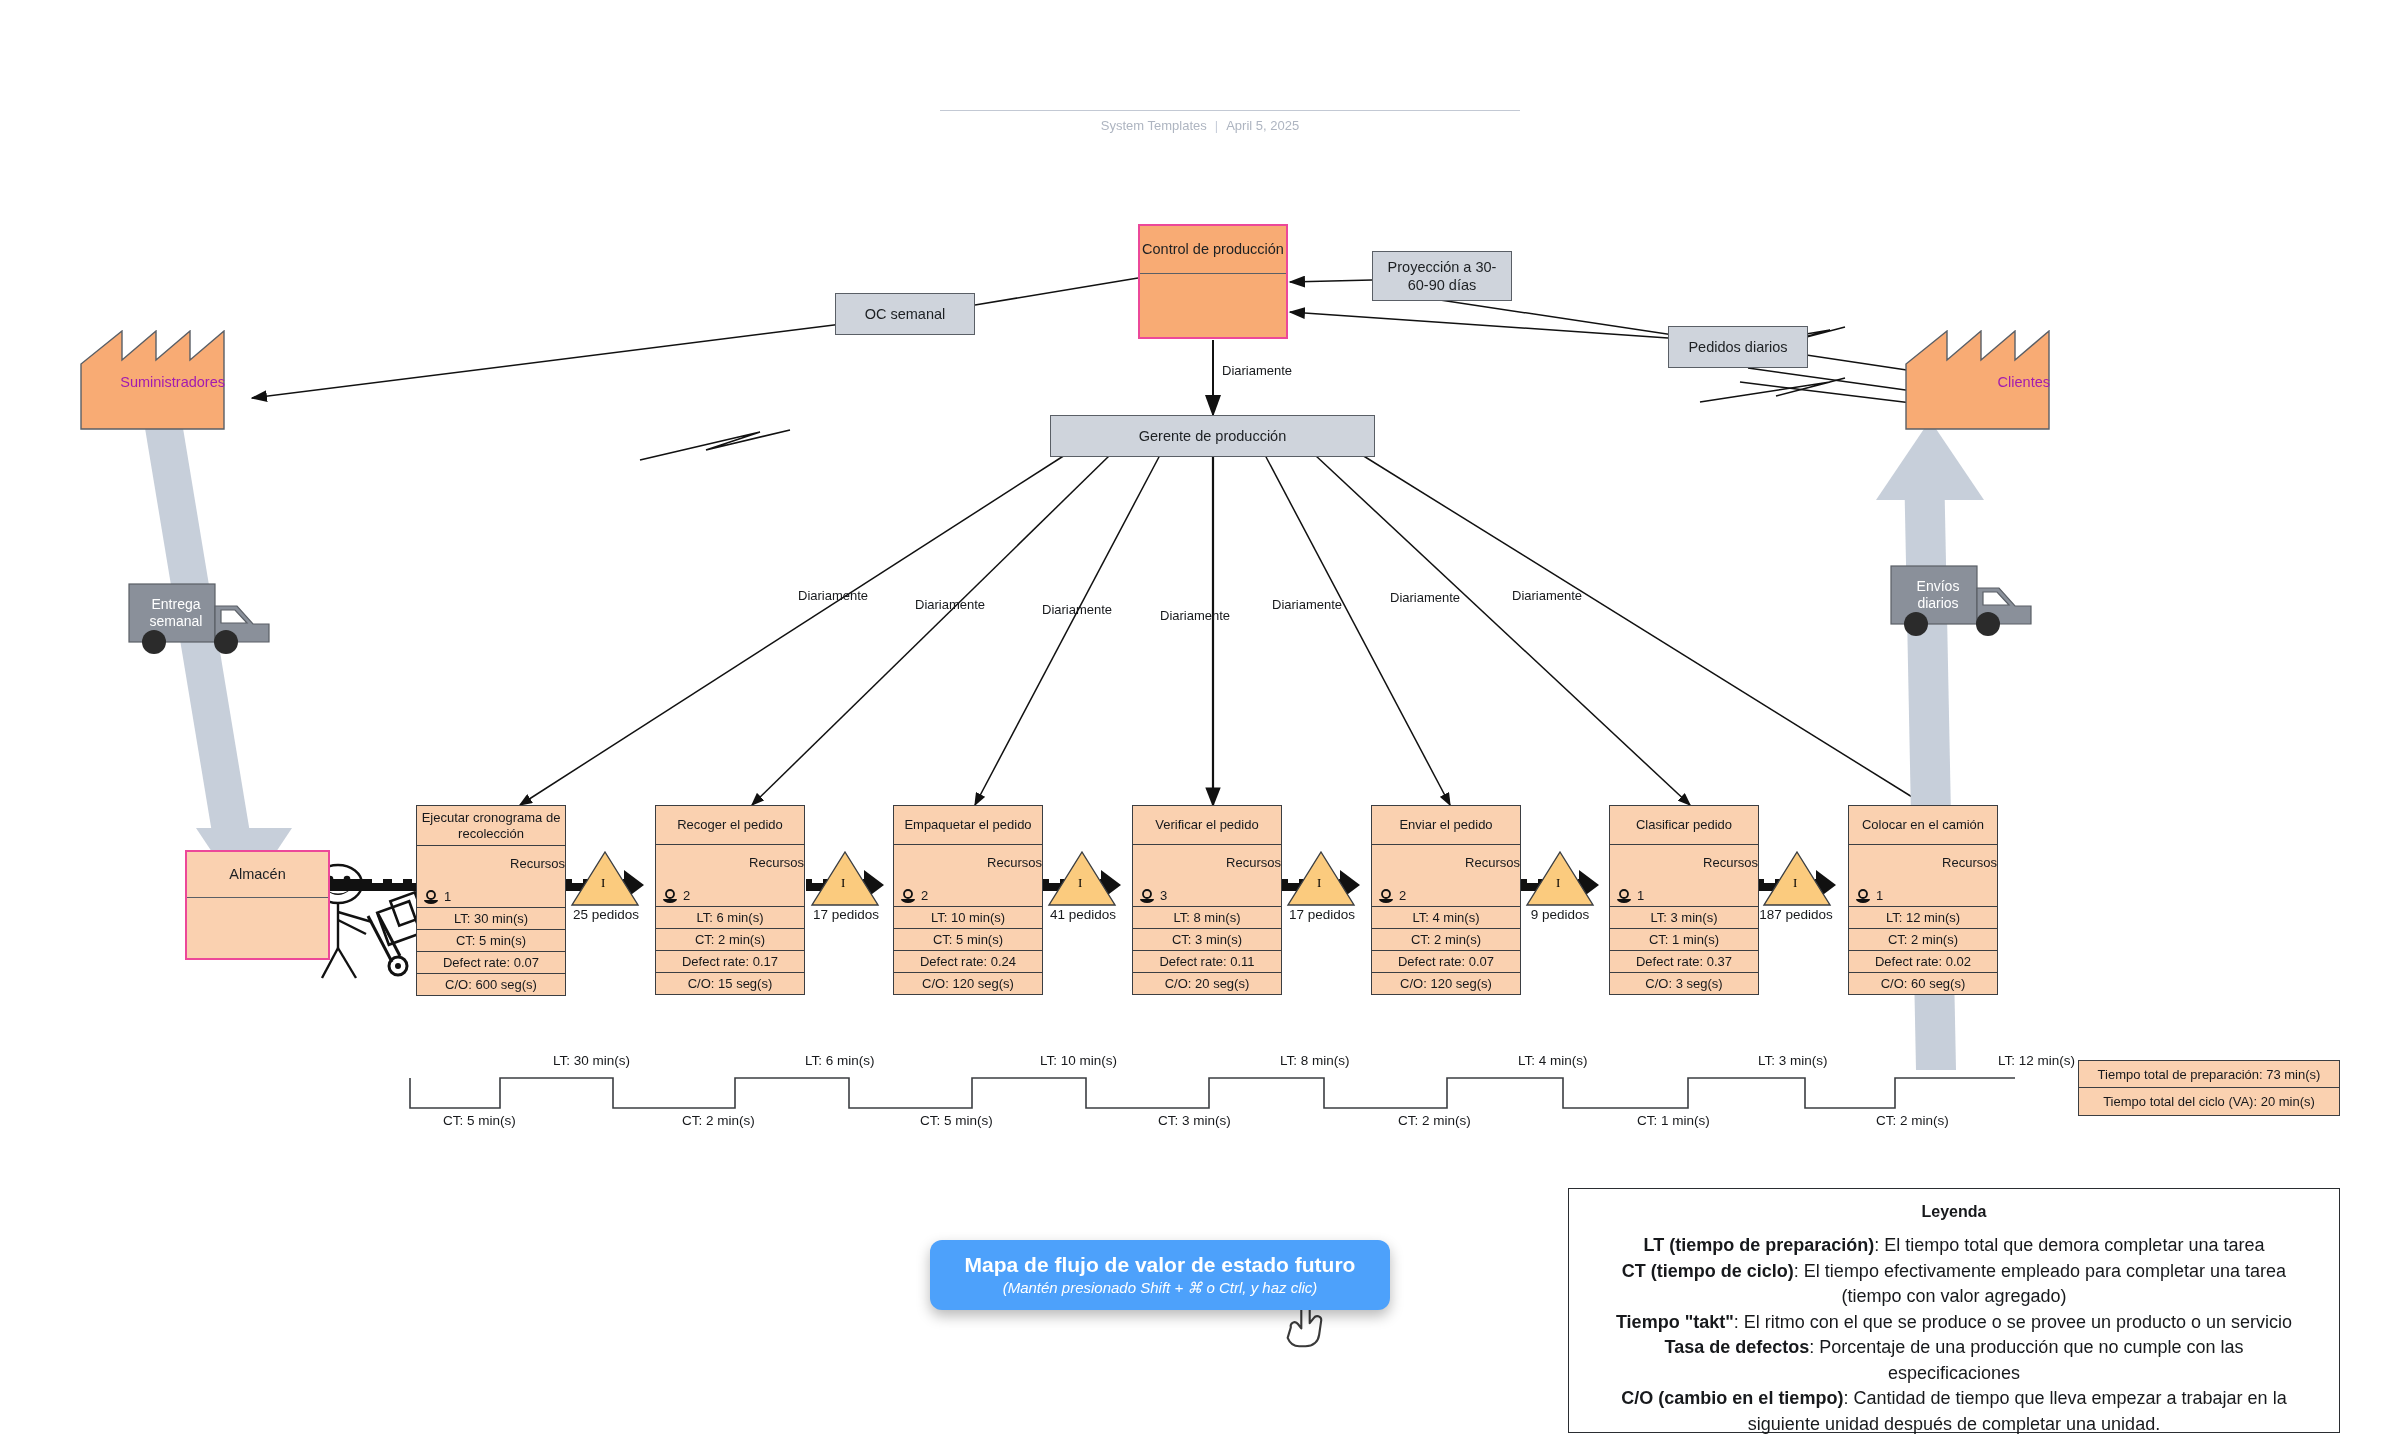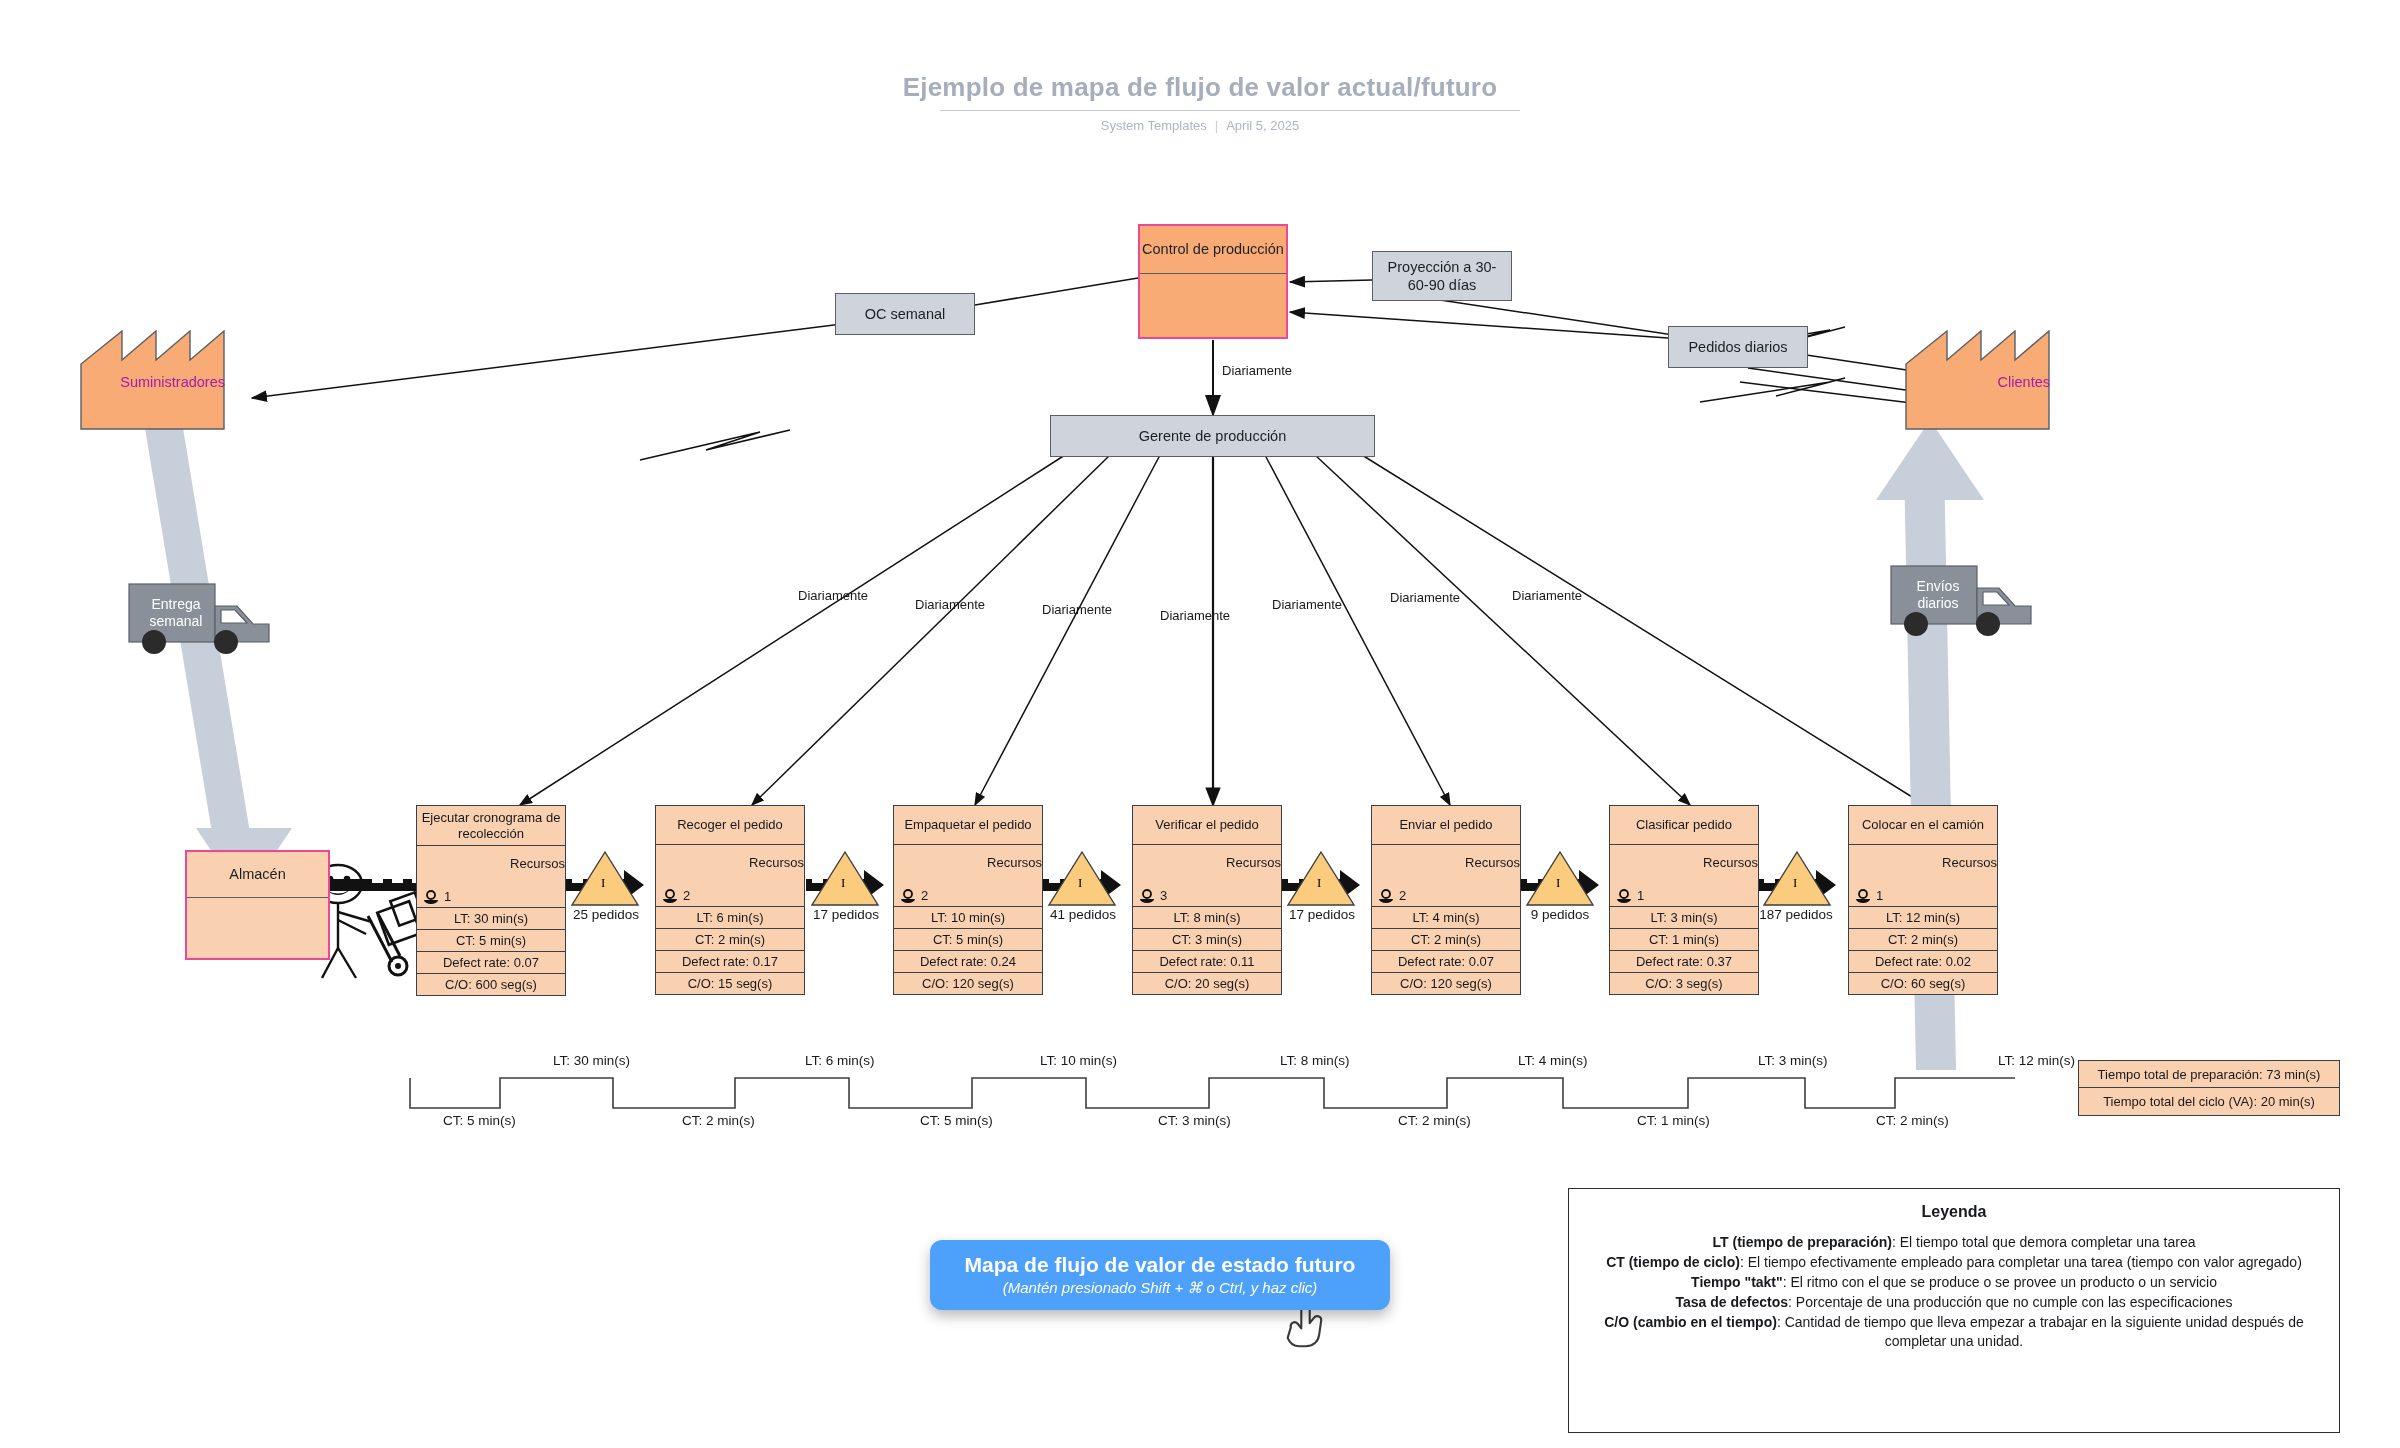--- a/index.html
+++ b/index.html
@@ -100,21 +100,20 @@
   .cta .c2 { font-size:15px; font-style:italic; margin-top:2px; }
 
   .edge-label { position:absolute; font-size:13px; color:#17191c; white-space:nowrap; }
   svg.lay { position:absolute; left:0; top:0; width:2400px; height:1448px; pointer-events:none; }
 </style>
 </head>
 <body>
 
 <div id="stage">
 
-  <div class="doc-title">Ejemplo de mapa de flujo de valor actual/futuro</div>
   <div class="title-rule"></div>
   <div class="doc-sub">
     <span>System Templates</span><span class="sep">|</span><span>April 5, 2025</span>
   </div>
 
   <svg class="lay" viewBox="0 0 2400 1448">
     <defs>
       <marker id="ah" markerWidth="11" markerHeight="8" refX="10" refY="4" orient="auto">
         <path d="M0,0 L11,4 L0,8 z" fill="#111"></path>
       </marker>
@@ -489,21 +488,21 @@
   <div class="tot" style="left:2078px; top:1060px; width:262px; height:28px;">Tiempo total de preparación: 73 min(s)</div>
   <div class="tot" style="left:2078px; top:1088px; width:262px; height:28px; border-top:none;">Tiempo total del ciclo (VA): 20 min(s)</div>
 
   <div class="cta">
     <div class="c1">Mapa de flujo de valor de estado futuro</div>
     <div class="c2">(Mantén presionado Shift + ⌘ o Ctrl, y haz clic)</div>
   </div>
 
   <div class="panel" style="left:1568px; top:1188px; width:772px; height:245px; padding:14px 30px;">
     <div class="p-title" style="text-align:center;">Leyenda</div>
-    <div class="p-body" style="margin-top:12px; font-size:14px; line-height:1.42;">
+    <div class="p-body" style="margin-top:12px; font-size:18px; line-height:1.42;">
       <div>
         <b>LT (tiempo de preparación)</b><span>: El tiempo total que demora completar una tarea</span>
       </div>
       <div>
         <b>CT (tiempo de ciclo)</b><span>: El tiempo efectivamente empleado para completar una tarea (tiempo con valor agregado)</span>
       </div>
       <div>
         <b>Tiempo "takt"</b><span>: El ritmo con el que se produce o se provee un producto o un servicio</span>
       </div>
       <div>

